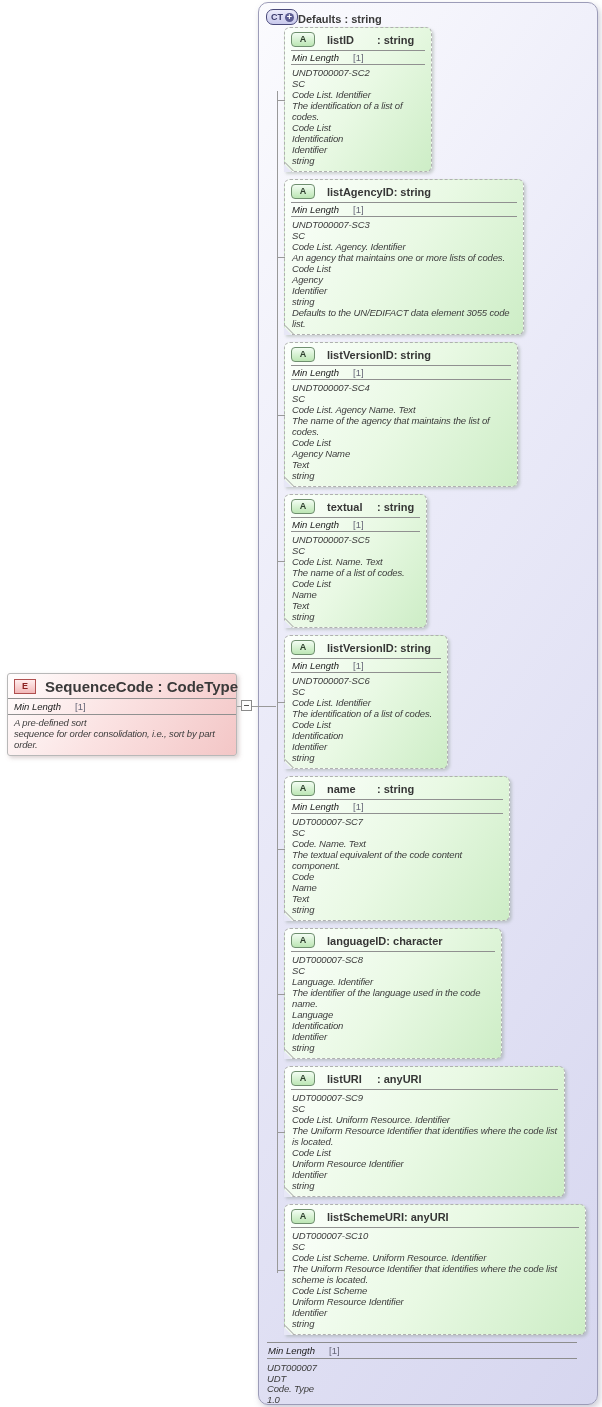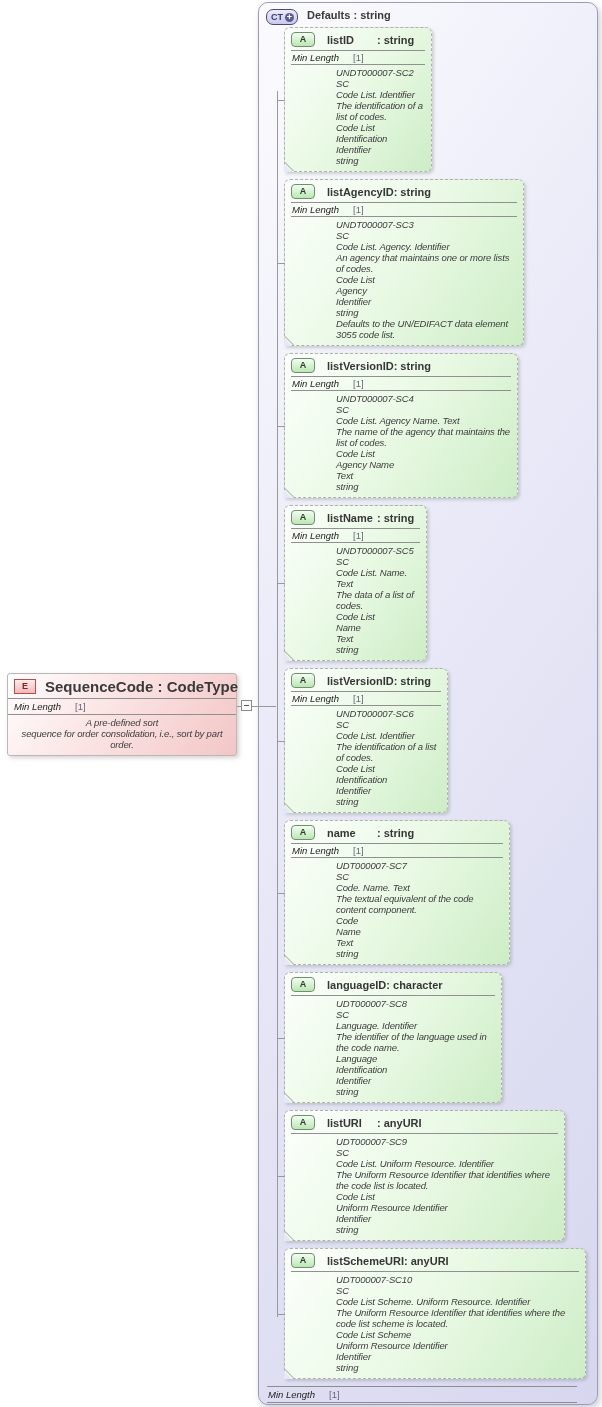--- a/index.html
+++ b/index.html
@@ -9,21 +9,21 @@
   }
 
   
   .ct-container{
     position:absolute;left:258px;top:2px;width:340px;height:1403px;
     box-sizing:border-box;border:1px solid #9c9cb8;border-radius:10px;
     background:linear-gradient(125deg,#fbfbfe 0%,#eaeaf8 40%,#d6d6ef 100%);
     box-shadow:2px 3px 6px rgba(110,110,140,.35);
     overflow:hidden;
   }
-  .ct-header{display:flex;align-items:flex-start;gap:9px;margin:6px 8px 2px 7px;}
+  .ct-header{display:flex;align-items:flex-end;margin:6px 8px 2px 7px;}
   .ct-icon{
     display:inline-flex;align-items:center;height:14px;padding:0 3px 0 4px;
     border:1px solid #4a4a7a;border-radius:7px;
     background:linear-gradient(#ececfa,#c9c9ec);
     color:#3a3a6a;font-size:9px;font-weight:bold;line-height:14px;
   }
   .plus-circle{
     display:inline-block;width:9px;height:9px;margin-left:2px;border-radius:50%;
     background:#5c5c92;color:#fff;font-size:9px;line-height:9px;text-align:center;
     font-weight:bold;
@@ -59,21 +59,21 @@
     font-size:9px;font-weight:bold;text-align:center;line-height:13px;
   }
   .attr-title{font-size:11px;font-weight:bold;color:#363636;white-space:nowrap;}
   .attr-name{display:inline-block;min-width:50px;padding-left:6px;}
   .rule{height:0;border-top:1px solid #909090;}
   .facet-row{display:flex;gap:14px;padding:1px 0 1px 1px;font-size:9.5px;
     font-style:italic;color:#222;}
   .facet-value{font-style:normal;color:#667;}
   .notes{
     font-size:9.5px;font-style:italic;color:#3d3d3d;line-height:11px;
-    letter-spacing:-0.15px;white-space:pre-line;padding:2px 0 0 1px;margin-left:44px;
+    letter-spacing:-0.15px;white-space:pre-line;padding:2px 0 0 1px;
   }
 
   
   .ct-facet{
     margin:7px 20px 0 8px;border-top:1px solid #8d8d8d;border-bottom:1px solid #8d8d8d;
     padding:2px 0 2px 1px;display:flex;gap:14px;font-size:9.5px;font-style:italic;color:#222;
   }
   .ct-notes{
     margin:4px 20px 6px 8px;font-size:9.5px;font-style:italic;color:#3d3d3d;
     line-height:10.5px;letter-spacing:-0.15px;white-space:pre-line;
@@ -91,21 +91,21 @@
   .e-icon{
     flex:0 0 auto;width:20px;height:13px;border:1px solid #b05050;
     background:linear-gradient(#ffecec,#f2b8b8);color:#8b2020;
     font-size:9px;font-weight:bold;text-align:center;line-height:13px;
   }
   .elem-title{font-size:15px;font-weight:bold;color:#3a3a3a;white-space:nowrap;}
   .elem-box .facet-row{padding:2px 6px;}
   .elem-box .rule{margin:0 0;}
   .elem-notes{
     font-size:9.5px;font-style:italic;color:#3d3d3d;line-height:11px;
-    letter-spacing:-0.15px;white-space:pre-line;padding:2px 6px 5px 6px;text-align:center;
+    letter-spacing:-0.15px;white-space:pre-line;padding:2px 6px 5px 6px;
   }
 
   
   .conn-line{position:absolute;left:237px;top:706px;width:39px;height:1px;background:#999;}
   .collapse-box{
     position:absolute;left:241px;top:700px;width:11px;height:11px;box-sizing:border-box;
     border:1px solid #8a8a8a;background:#fcfcfc;
   }
   .collapse-box .minus{position:absolute;left:2px;top:4px;width:5px;height:1px;background:#555;}
 </style>
@@ -190,32 +190,32 @@
 Agency Name
 Text
 string</div>
       <div class="fold-tri"></div>
       <div class="fold-line"></div>
     </div>
 
     <div class="attr-box" style="width:143px">
       <div class="attr-head">
         <span class="a-icon">A</span>
-        <span class="attr-title"><span class="attr-name">listName</span><span>: string</span></span>
+        <span class="attr-title"><span class="attr-name">textual</span><span>: string</span></span>
       </div>
       <div class="rule"></div>
       <div class="facet-row">
         <span>Min Length</span>
         <span class="facet-value">[1]</span>
       </div>
       <div class="rule"></div>
       <div class="notes">UNDT000007-SC5
 SC
 Code List. Name. Text
-The data of a list of codes.
+The name of a list of codes.
 Code List
 Name
 Text
 string</div>
       <div class="fold-tri"></div>
       <div class="fold-line"></div>
     </div>
 
     <div class="attr-box" style="width:164px">
       <div class="attr-head">

